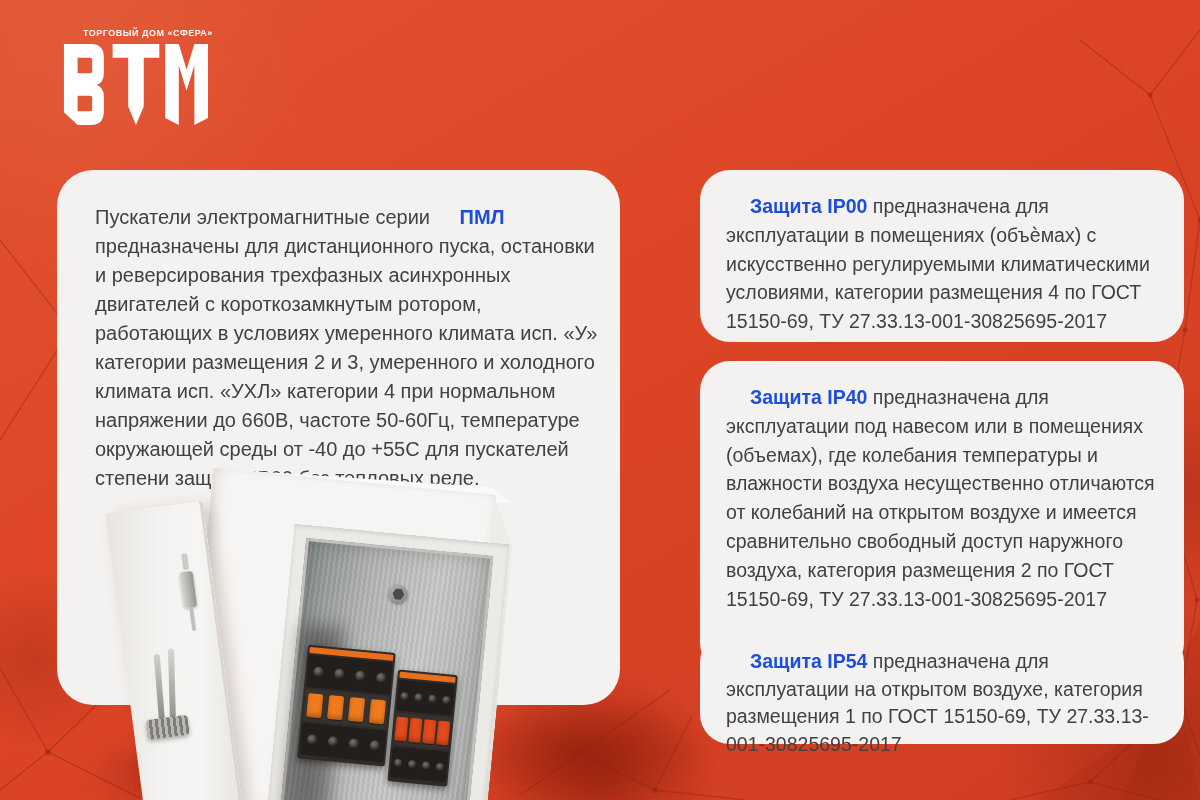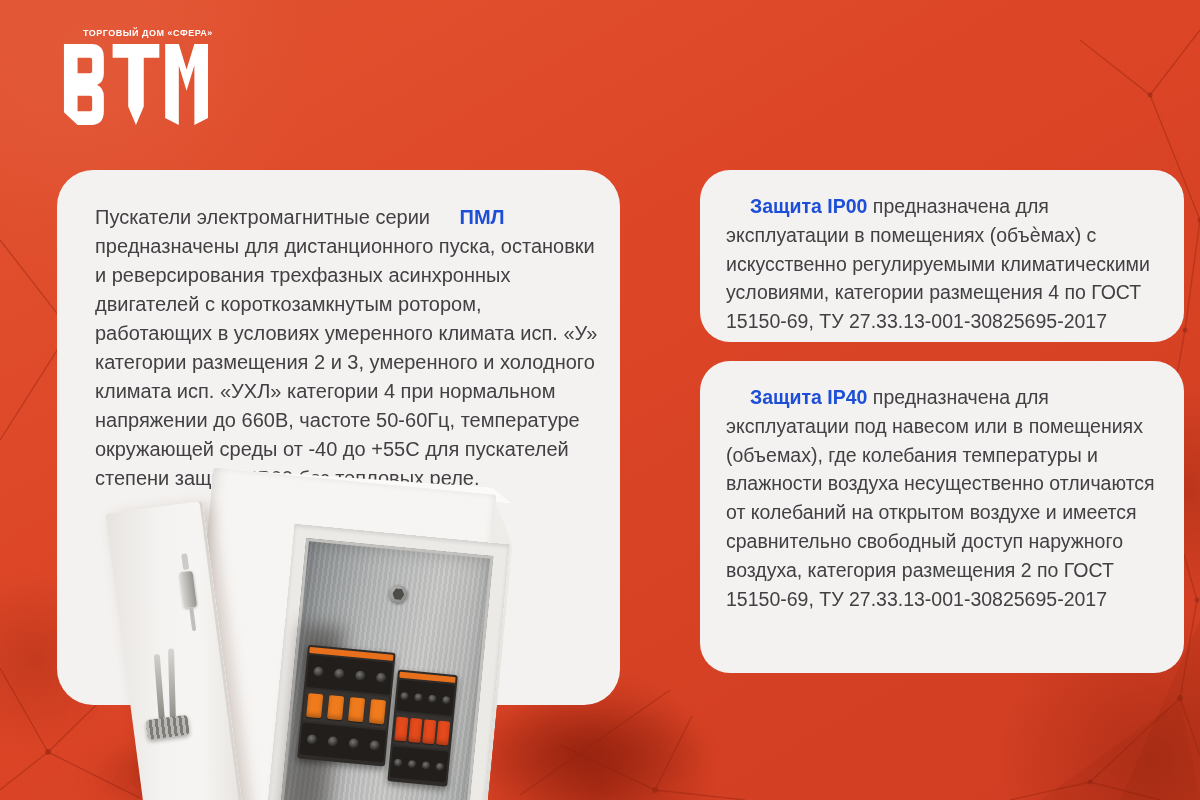--- a/index.html
+++ b/index.html
@@ -148,20 +148,23 @@
   </section>
 
   <section class="card ip-card c0">
     <p><b>Защита IP00</b> <span>предназначена для эксплуатации в помещениях (объѐмах) с искусственно регулируемыми климатическими условиями, категории размещения 4 по ГОСТ 15150-69, ТУ 27.33.13-001-30825695-2017</span></p>
   </section>
 
   <section class="card ip-card c1">
     <p><b>Защита IP40</b> <span>предназначена для эксплуатации под навесом или в помещениях (объемах), где колебания температуры и влажности воздуха несущественно отличаются от колебаний на открытом воздухе и имеется сравнительно свободный доступ наружного воздуха, категория размещения 2 по ГОСТ 15150-69, ТУ 27.33.13-001-30825695-2017</span></p>
   </section>
 
+  <section class="card ip-card c2">
+    <p><b>Защита IP54</b> <span>предназначена для эксплуатации на открытом воздухе, категория размещения 1 по ГОСТ 15150-69, ТУ 27.33.13-001-30825695-2017</span></p>
+  </section>
 
   <div class="photo">
     <div class="cabinet">
       <div class="cab-top"></div>
       <div class="cab-side"></div>
       <div class="cab-body">
         <div class="opening">
           <div class="panel">
             <div class="bolt">
                 <div class="bolt-hex"></div>

